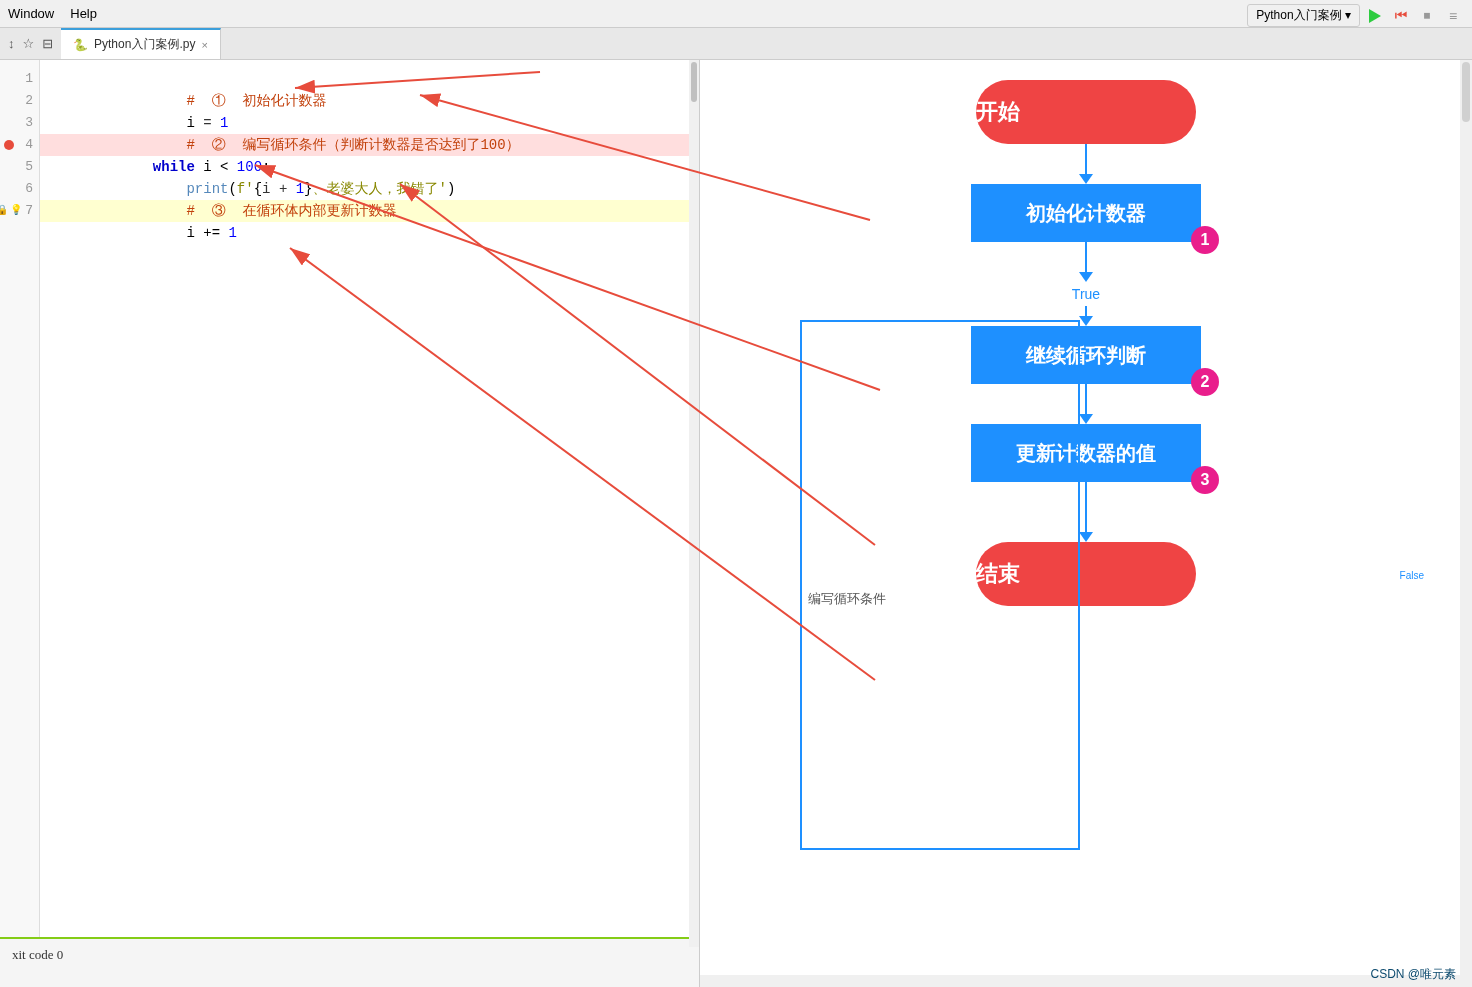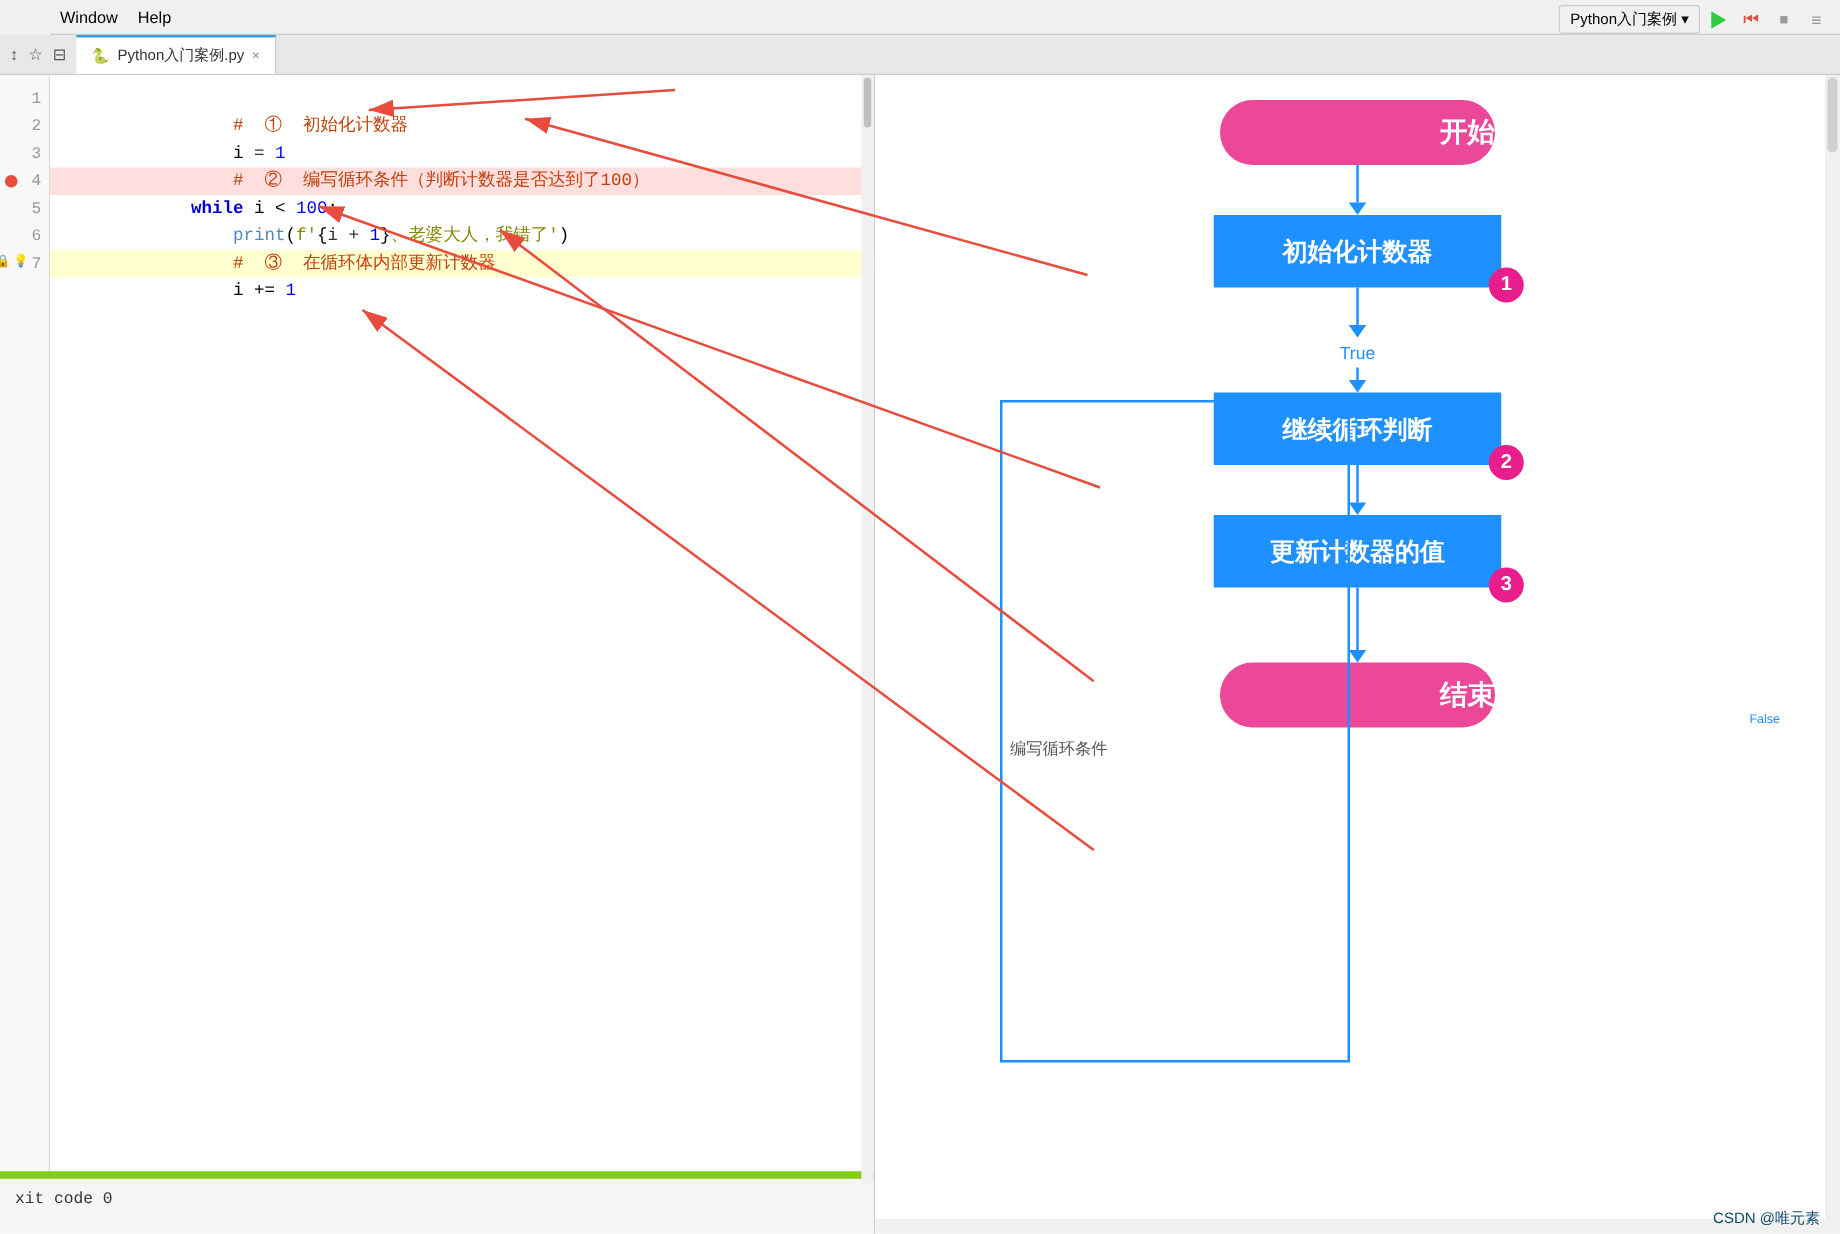--- a/index.html
+++ b/index.html
@@ -7,21 +7,20 @@
 
     
     .menu-bar {
       height: 28px;
       background: #f0f0f0;
       display: flex;
       align-items: center;
       padding: 0 8px;
       border-bottom: 1px solid #ccc;
       font-size: 13px;
-      margin-left: 40px;
     }
     .menu-bar span { margin-right: 16px; cursor: pointer; }
     .tab-item {
       display: flex;
       align-items: center;
       padding: 0 12px;
       background: white;
       border-right: 1px solid #ccc;
       border-top: 2px solid #3c9fdb;
       font-size: 12px;
@@ -142,23 +141,23 @@
     .str { color: #888800; }
 
     
     .terminal {
       position: absolute;
       bottom: 0;
       left: 0;
       right: 0;
       height: 50px;
       background: #f5f5f5;
-      border-top: 6px solid #84cc16;
+      border-top: 2px solid #84cc16;
       padding: 8px 12px;
-      font-family: Liberation Mono, monospace;
+      font-family: Liberation Serif, serif;
       font-size: 13px;
       color: #333;
     }
 
     
     .scrollbar-v {
       position: absolute;
       right: 0;
       top: 0;
       bottom: 40px;
@@ -176,28 +175,28 @@
     
     .flowchart-panel {
       flex: 1;
       background: white;
       position: relative;
       overflow: hidden;
     }
 
     
     .fc-start-end {
-      background: #ec4899;
+      background: #ef4444;
       color: white;
       border-radius: 40px;
       width: 220px;
-      height: 52px;
-      display: flex;
-      align-items: center;
-      justify-content: flex-end;
+      height: 64px;
+      display: flex;
+      align-items: center;
+      justify-content: flex-start;
       font-size: 22px;
       font-weight: bold;
       position: relative;
     }
 
     .fc-rect {
       background: #1e90ff;
       color: white;
       width: 230px;
       height: 58px;

